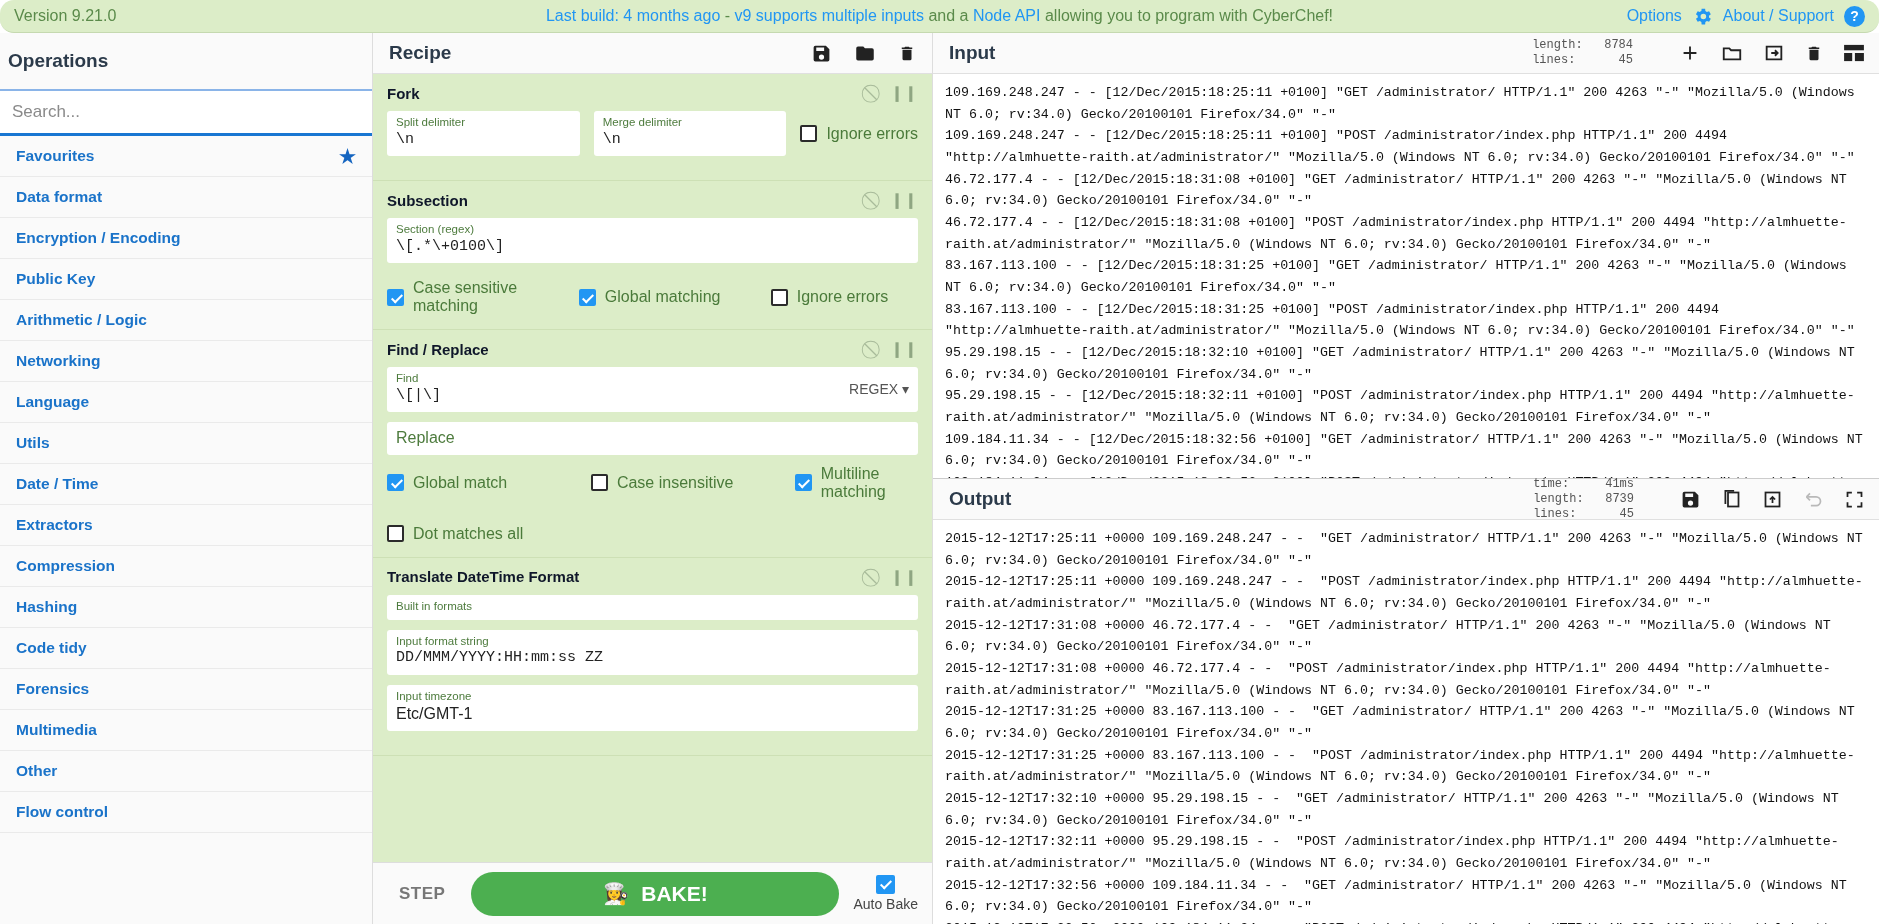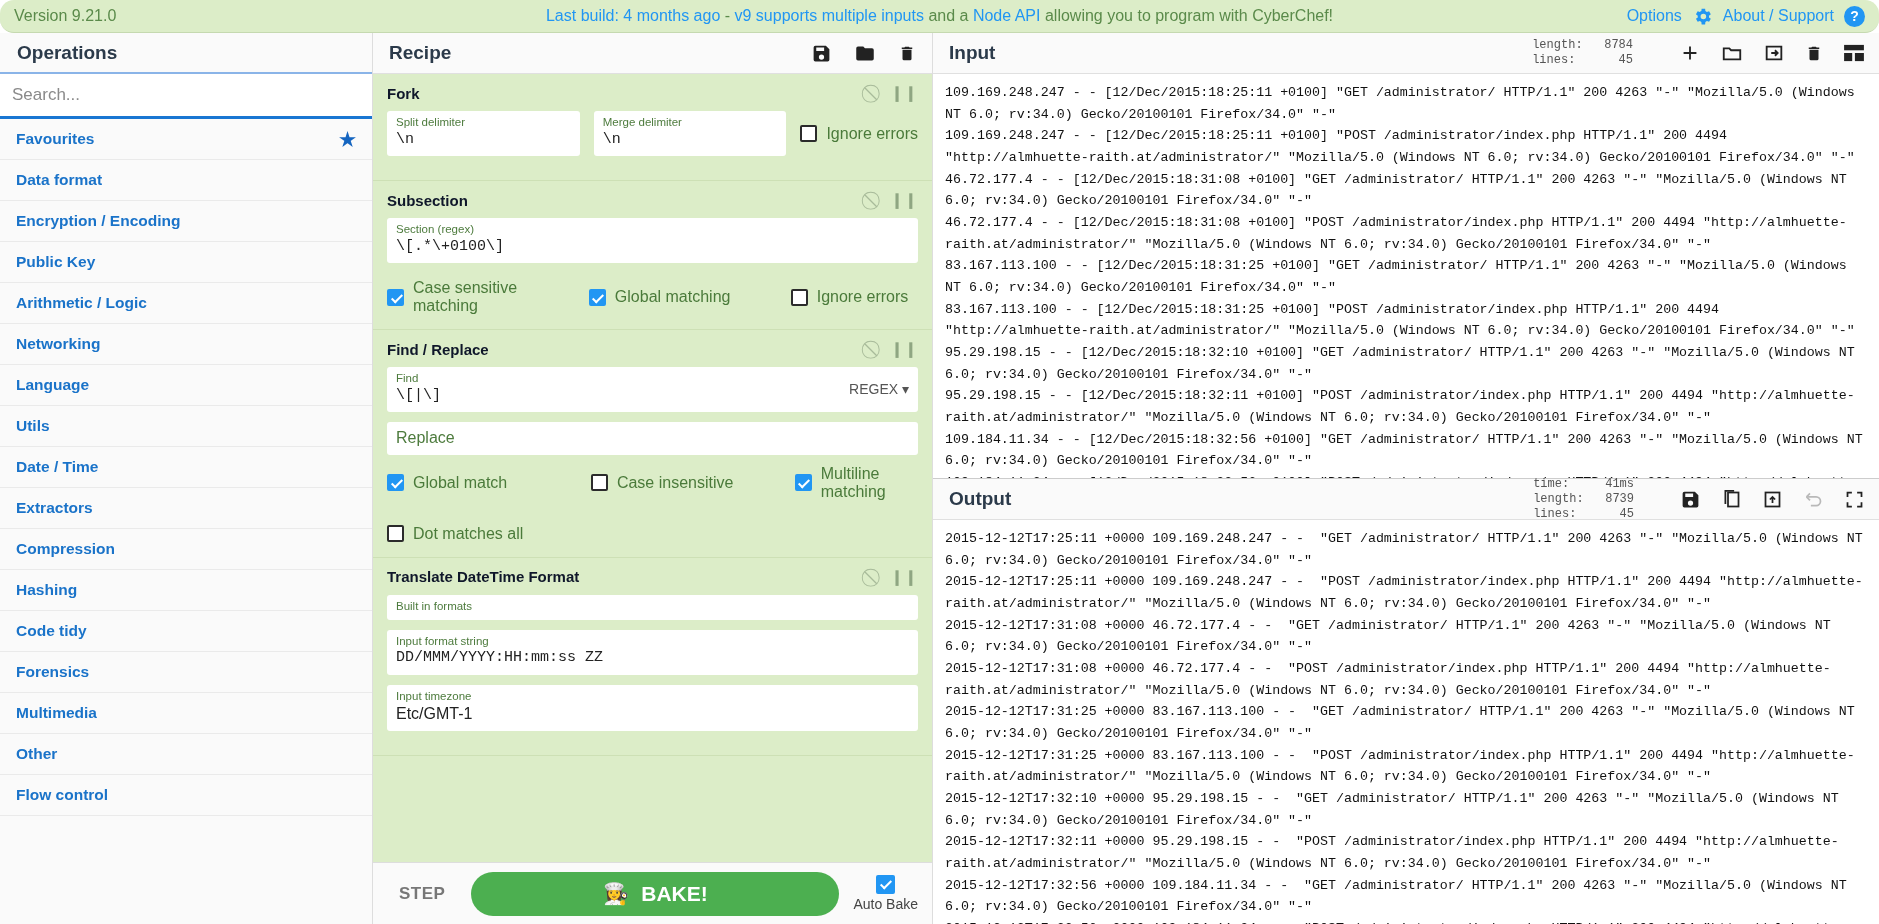--- a/index.html
+++ b/index.html
@@ -50,23 +50,23 @@
   }
 
   
   #ops {
     width: 373px;
     border-right: 1px solid #ddd;
     display: flex; flex-direction: column;
     background: #fff;
   }
   .pane-title {
-    height: 41px;
+    height: 58px;
     display: flex; align-items: center;
-    padding: 0 17px;
+    padding: 0 8px;
     font-size: 19px; font-weight: bold; color: #2b3a4a;
     background: #fafafa;
     border-bottom: 1px solid #e0e0e0;
   }
   #ops-title { border-bottom: 2px solid #8ab4e8; }
   #search-wrap { border-bottom: 3px solid #1976d2; }
   #search-input {
     width: 100%; height: 42px; border: 0; outline: none;
     padding: 0 12px; font-size: 17px; color: #555;
     font-family: "Liberation Sans", sans-serif;
@@ -323,21 +323,21 @@
             </span>
           </div>
           <div class="arg-row">
             <div class="arg">
               <div>
                 <div class="lab">Section (regex)</div>
                 <div class="val">\[.*\+0100\]</div>
               </div>
             </div>
           </div>
-          <div class="cb-row" style="margin-top: 16px; gap: 16px;">
+          <div class="cb-row" style="margin-top: 16px; gap: 6px;">
             <label class="cb-item" style="width: 35%;">
               <span class="cb on"></span>
               <span class="cb-label">Case sensitive matching</span>
             </label>
             <label class="cb-item" style="width: 35%;">
               <span class="cb on"></span>
               <span class="cb-label">Global matching</span>
             </label>
             <label class="cb-item">
               <span class="cb"></span>

